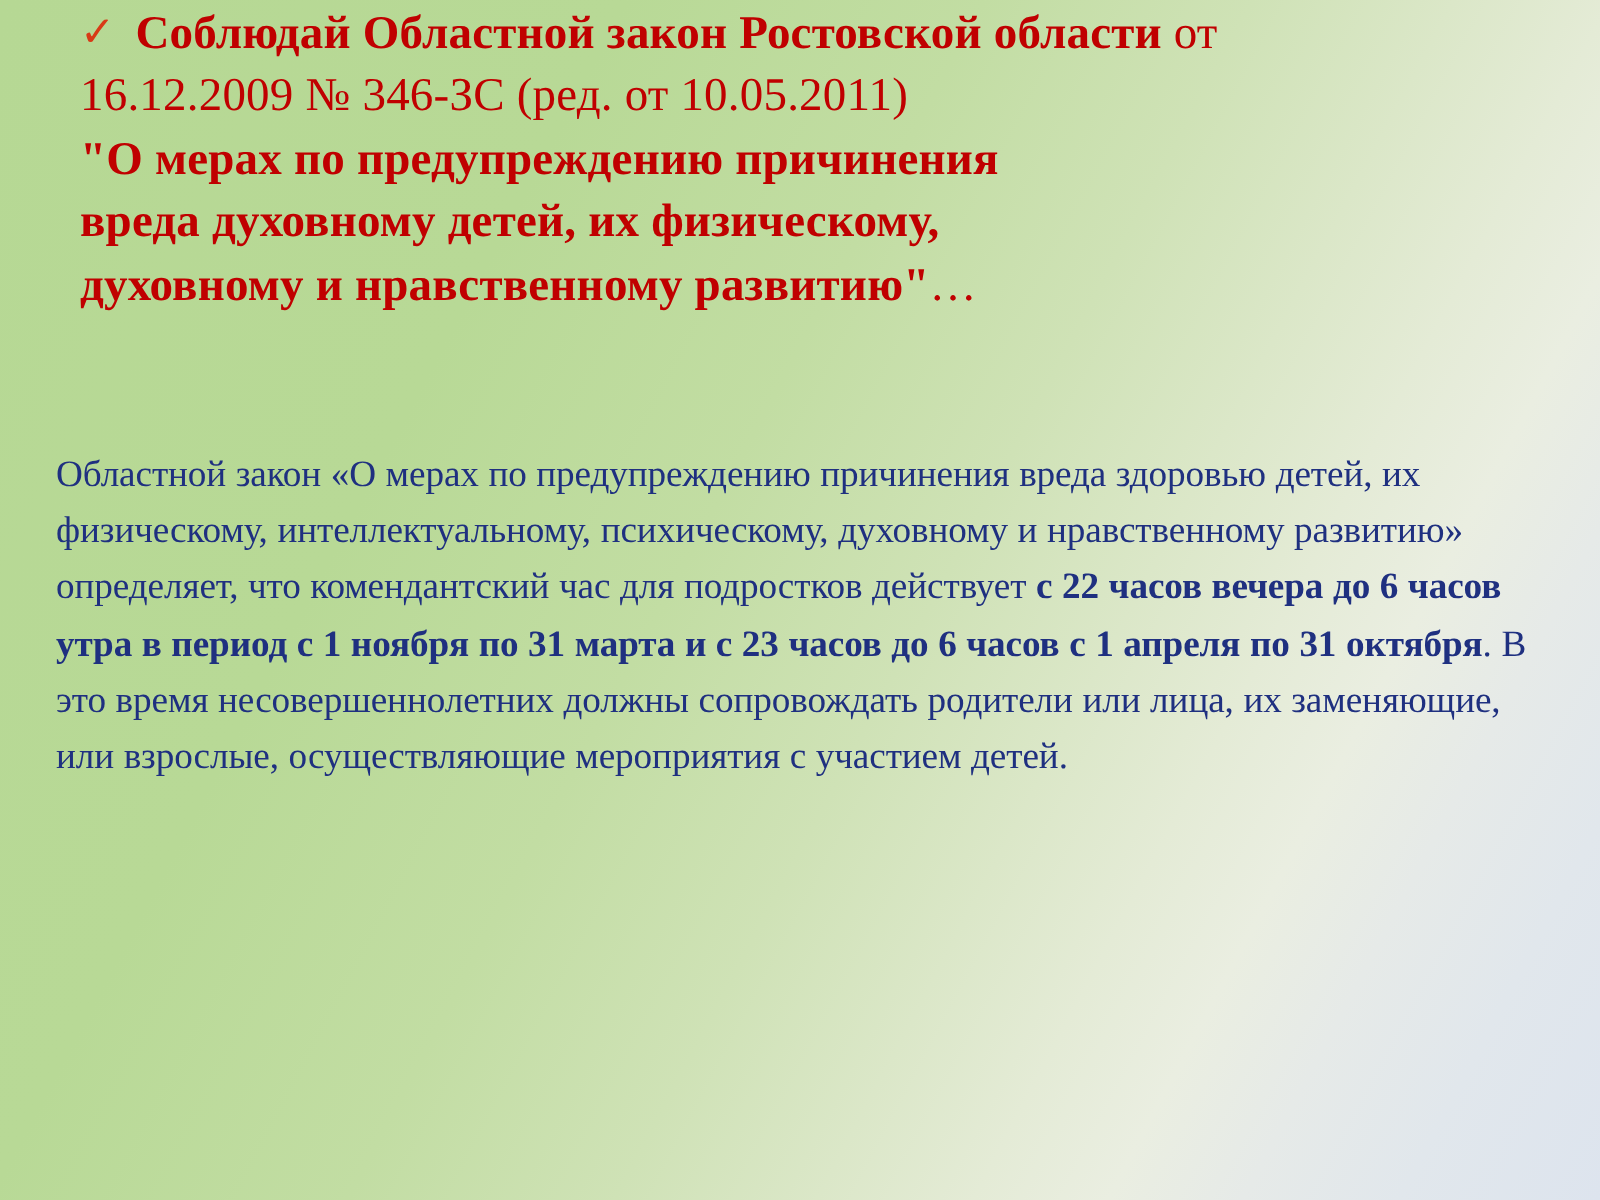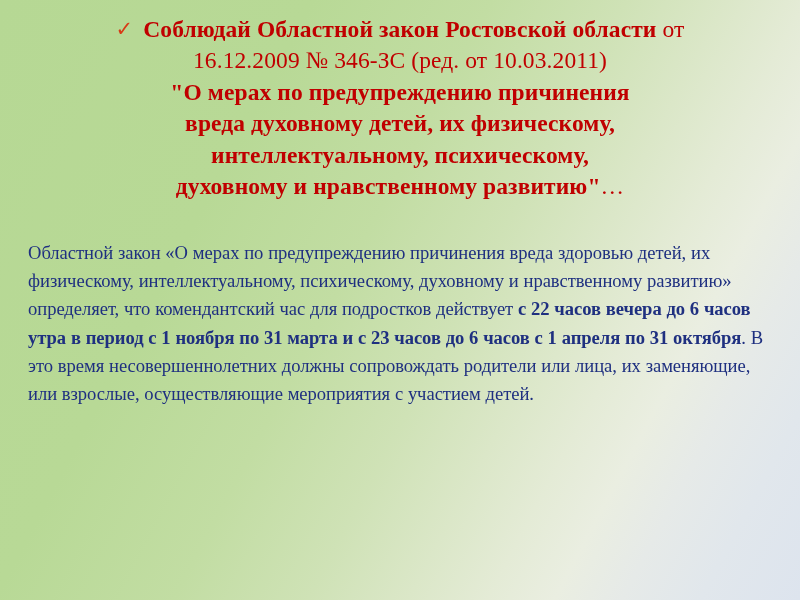--- a/index.html
+++ b/index.html
@@ -30,23 +30,23 @@
         #eaeee1 78%,
         #e6eae8 84%,
         #e1e7ec 91%,
         #dde4ee 100%);
   }
 
   
   #title-block {
     position: absolute;
     left: 40px;
-    top: 14px;
+    top: 2px;
     width: 720px;
-    text-align: center;
+    text-align: left;
     color: #C00000;
     font-family: "Liberation Serif", "DejaVu Serif", serif;
     font-size: 23.5px;
     line-height: 31.4px;
     letter-spacing: 0.1px;
   }
   #title-block .tline {
     white-space: nowrap;
     display: block;
   }
@@ -64,21 +64,21 @@
     font-family: "DejaVu Sans", "Liberation Sans", sans-serif;
   }
 
   
   #title-line-1 { margin-left: 0; }
 
   
   #body-block {
     position: absolute;
     left: 28px;
-    top: 239px;
+    top: 224px;
     width: 744px;
     color: #1F3080;
     font-family: "Liberation Serif", "DejaVu Serif", serif;
     font-size: 18.6px;
     line-height: 28.2px;
     text-align: left;
     letter-spacing: -0.05px;
     word-spacing: 0.2px;
   }
   #body-block .bold { font-weight: bold; }
@@ -86,27 +86,26 @@
 </style>
 </head>
 <body>
 
 <div id="slide">
 
   <div id="title-block">
 
     <span class="tline" id="title-line-1"><span class="check-icon">✓</span><span class="b">Соблюдай Областной закон Ростовской области</span><span class="n"> от</span></span>
 
-    <span class="tline"><span class="n">16.12.2009 № 346-ЗС (ред. от 10.03.2011)</span></span>
+    <span class="tline"><span class="n">16.12.2009 № 346-ЗС (ред. от 10.05.2011)</span></span>
 
     <span class="tline"><span class="b">"О мерах по предупреждению  причинения</span></span>
 
     <span class="tline"><span class="b">вреда духовному детей, их физическому,</span></span>
 
-    <span class="tline"><span class="b">интеллектуальному,  психическому,</span></span>
 
     <span class="tline"><span class="b">духовному и нравственному  развитию"</span><span class="n">…</span></span>
 
   </div>
 
   <div id="body-block"><span class="reg">Областной закон «О мерах по предупреждению причинения вреда здоровью детей, их физическому, интеллектуальному, психическому, духовному и нравственному развитию» определяет, что комендантский час для подростков действует </span><span class="bold">с 22 часов вечера до 6 часов утра в период с  1 ноября по 31 марта и с 23 часов до 6 часов с 1 апреля по 31 октября</span><span class="reg">. В это время несовершеннолетних должны сопровождать родители или лица, их заменяющие, или взрослые, осуществляющие мероприятия с участием детей.</span></div>
 
 </div>
 
 </body></html>

